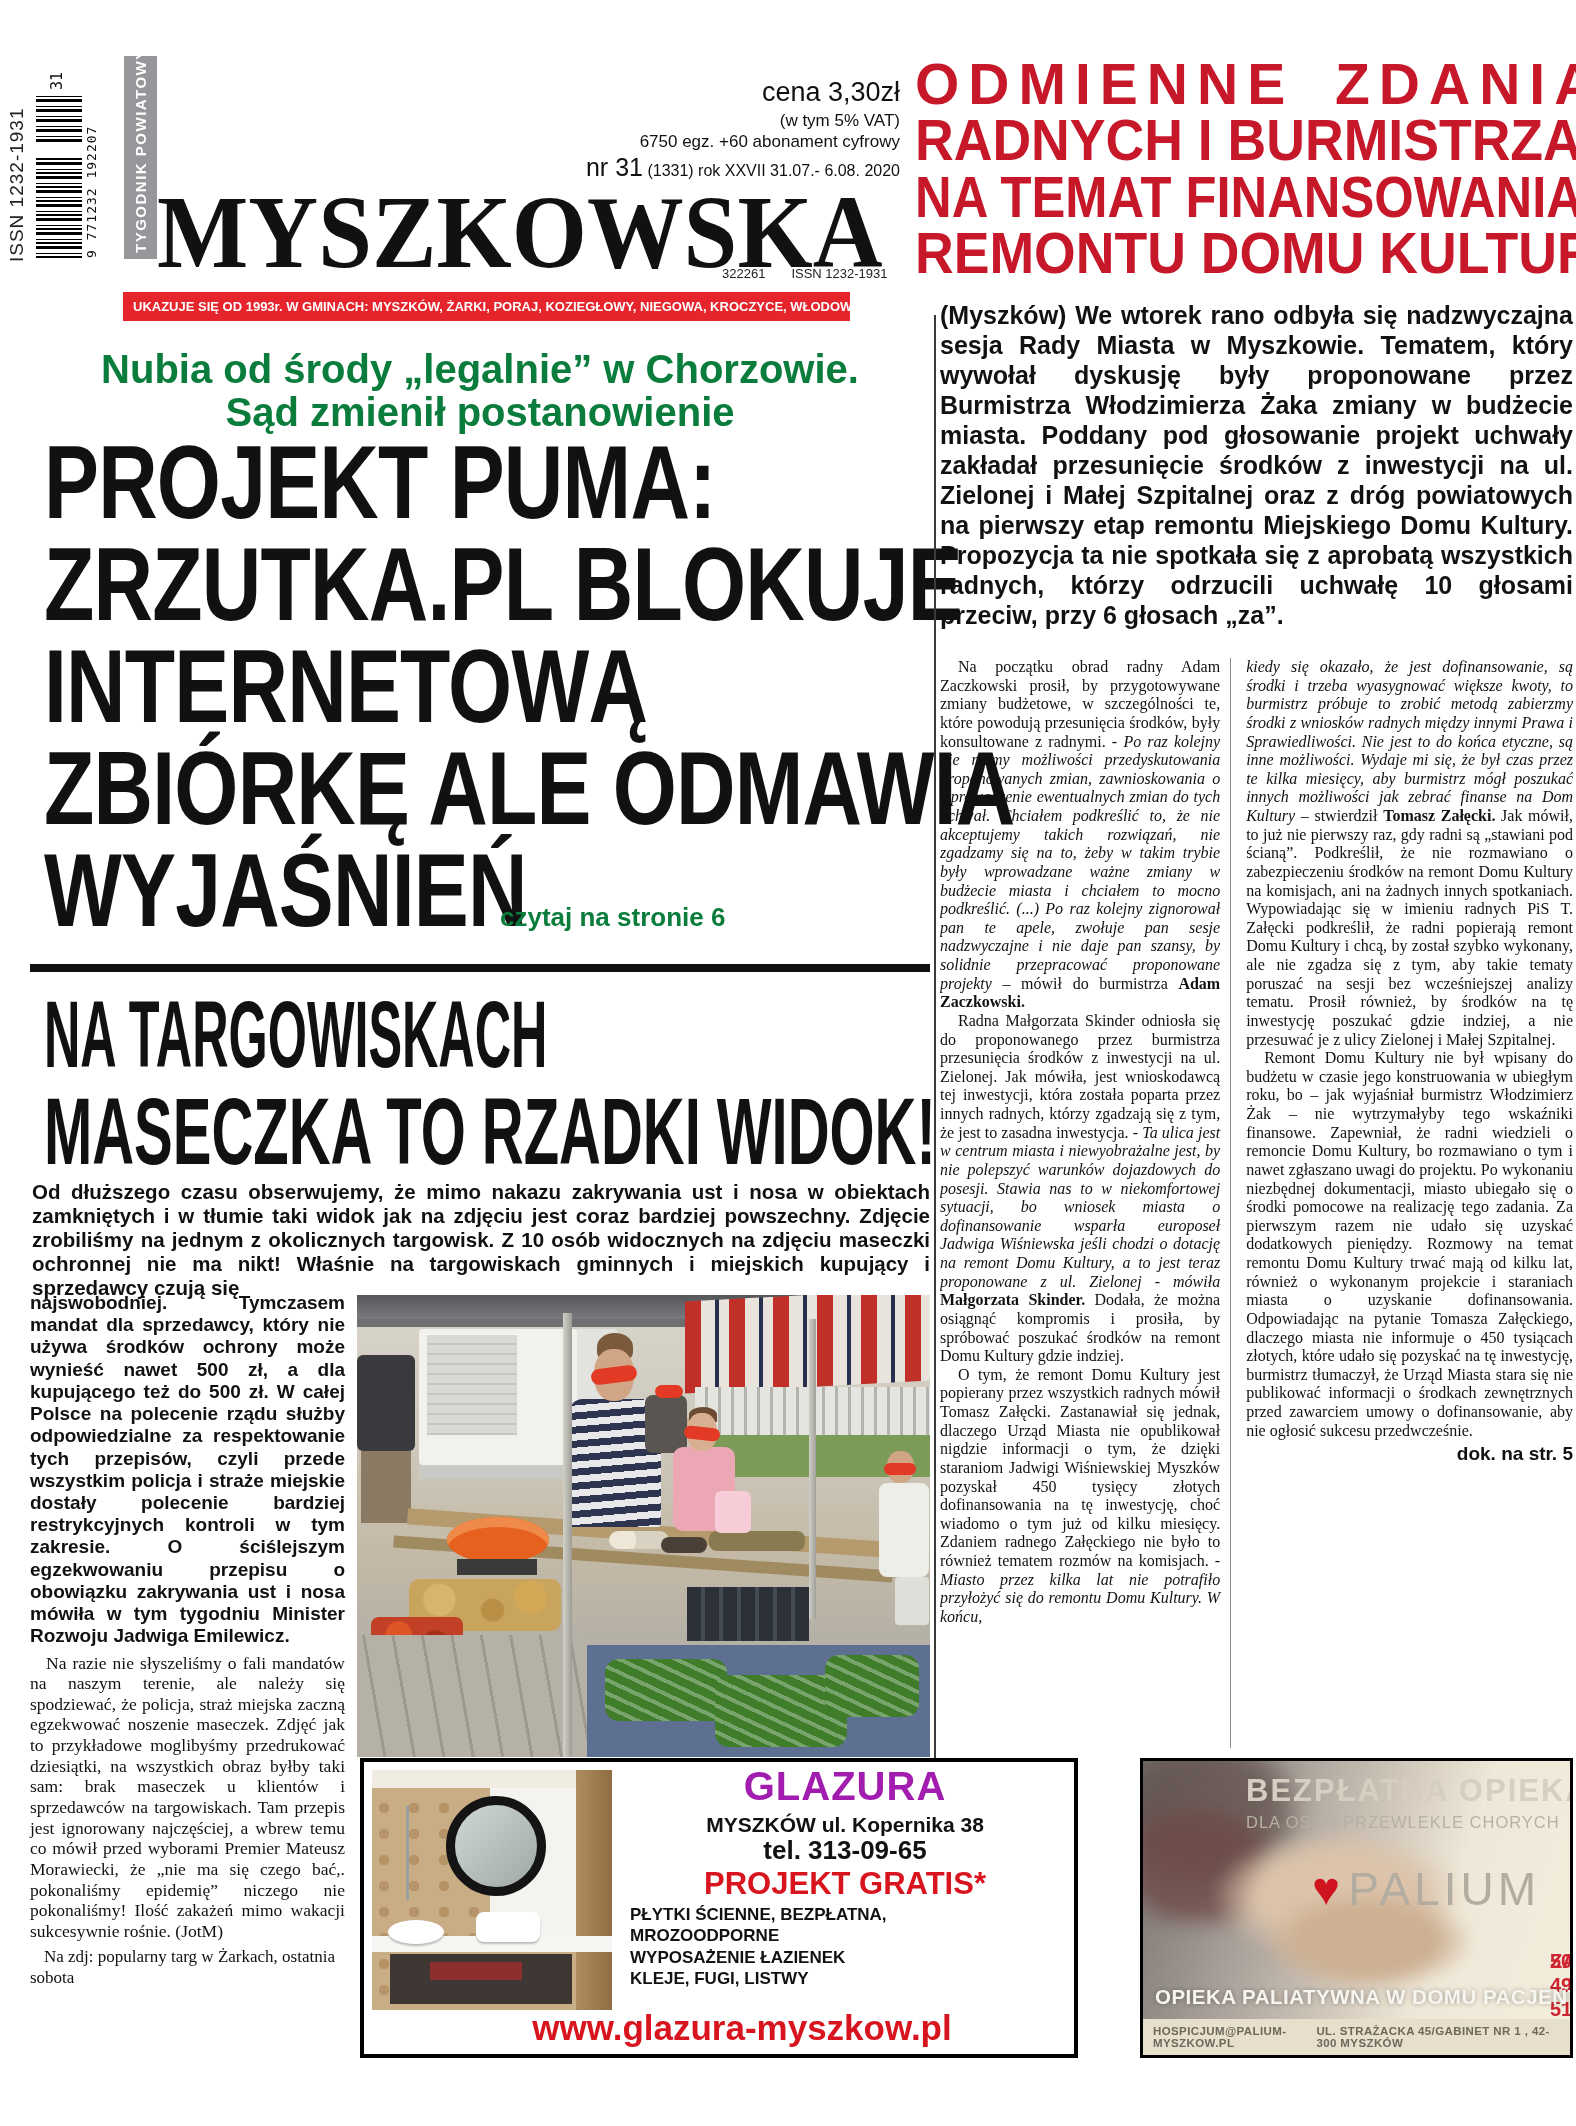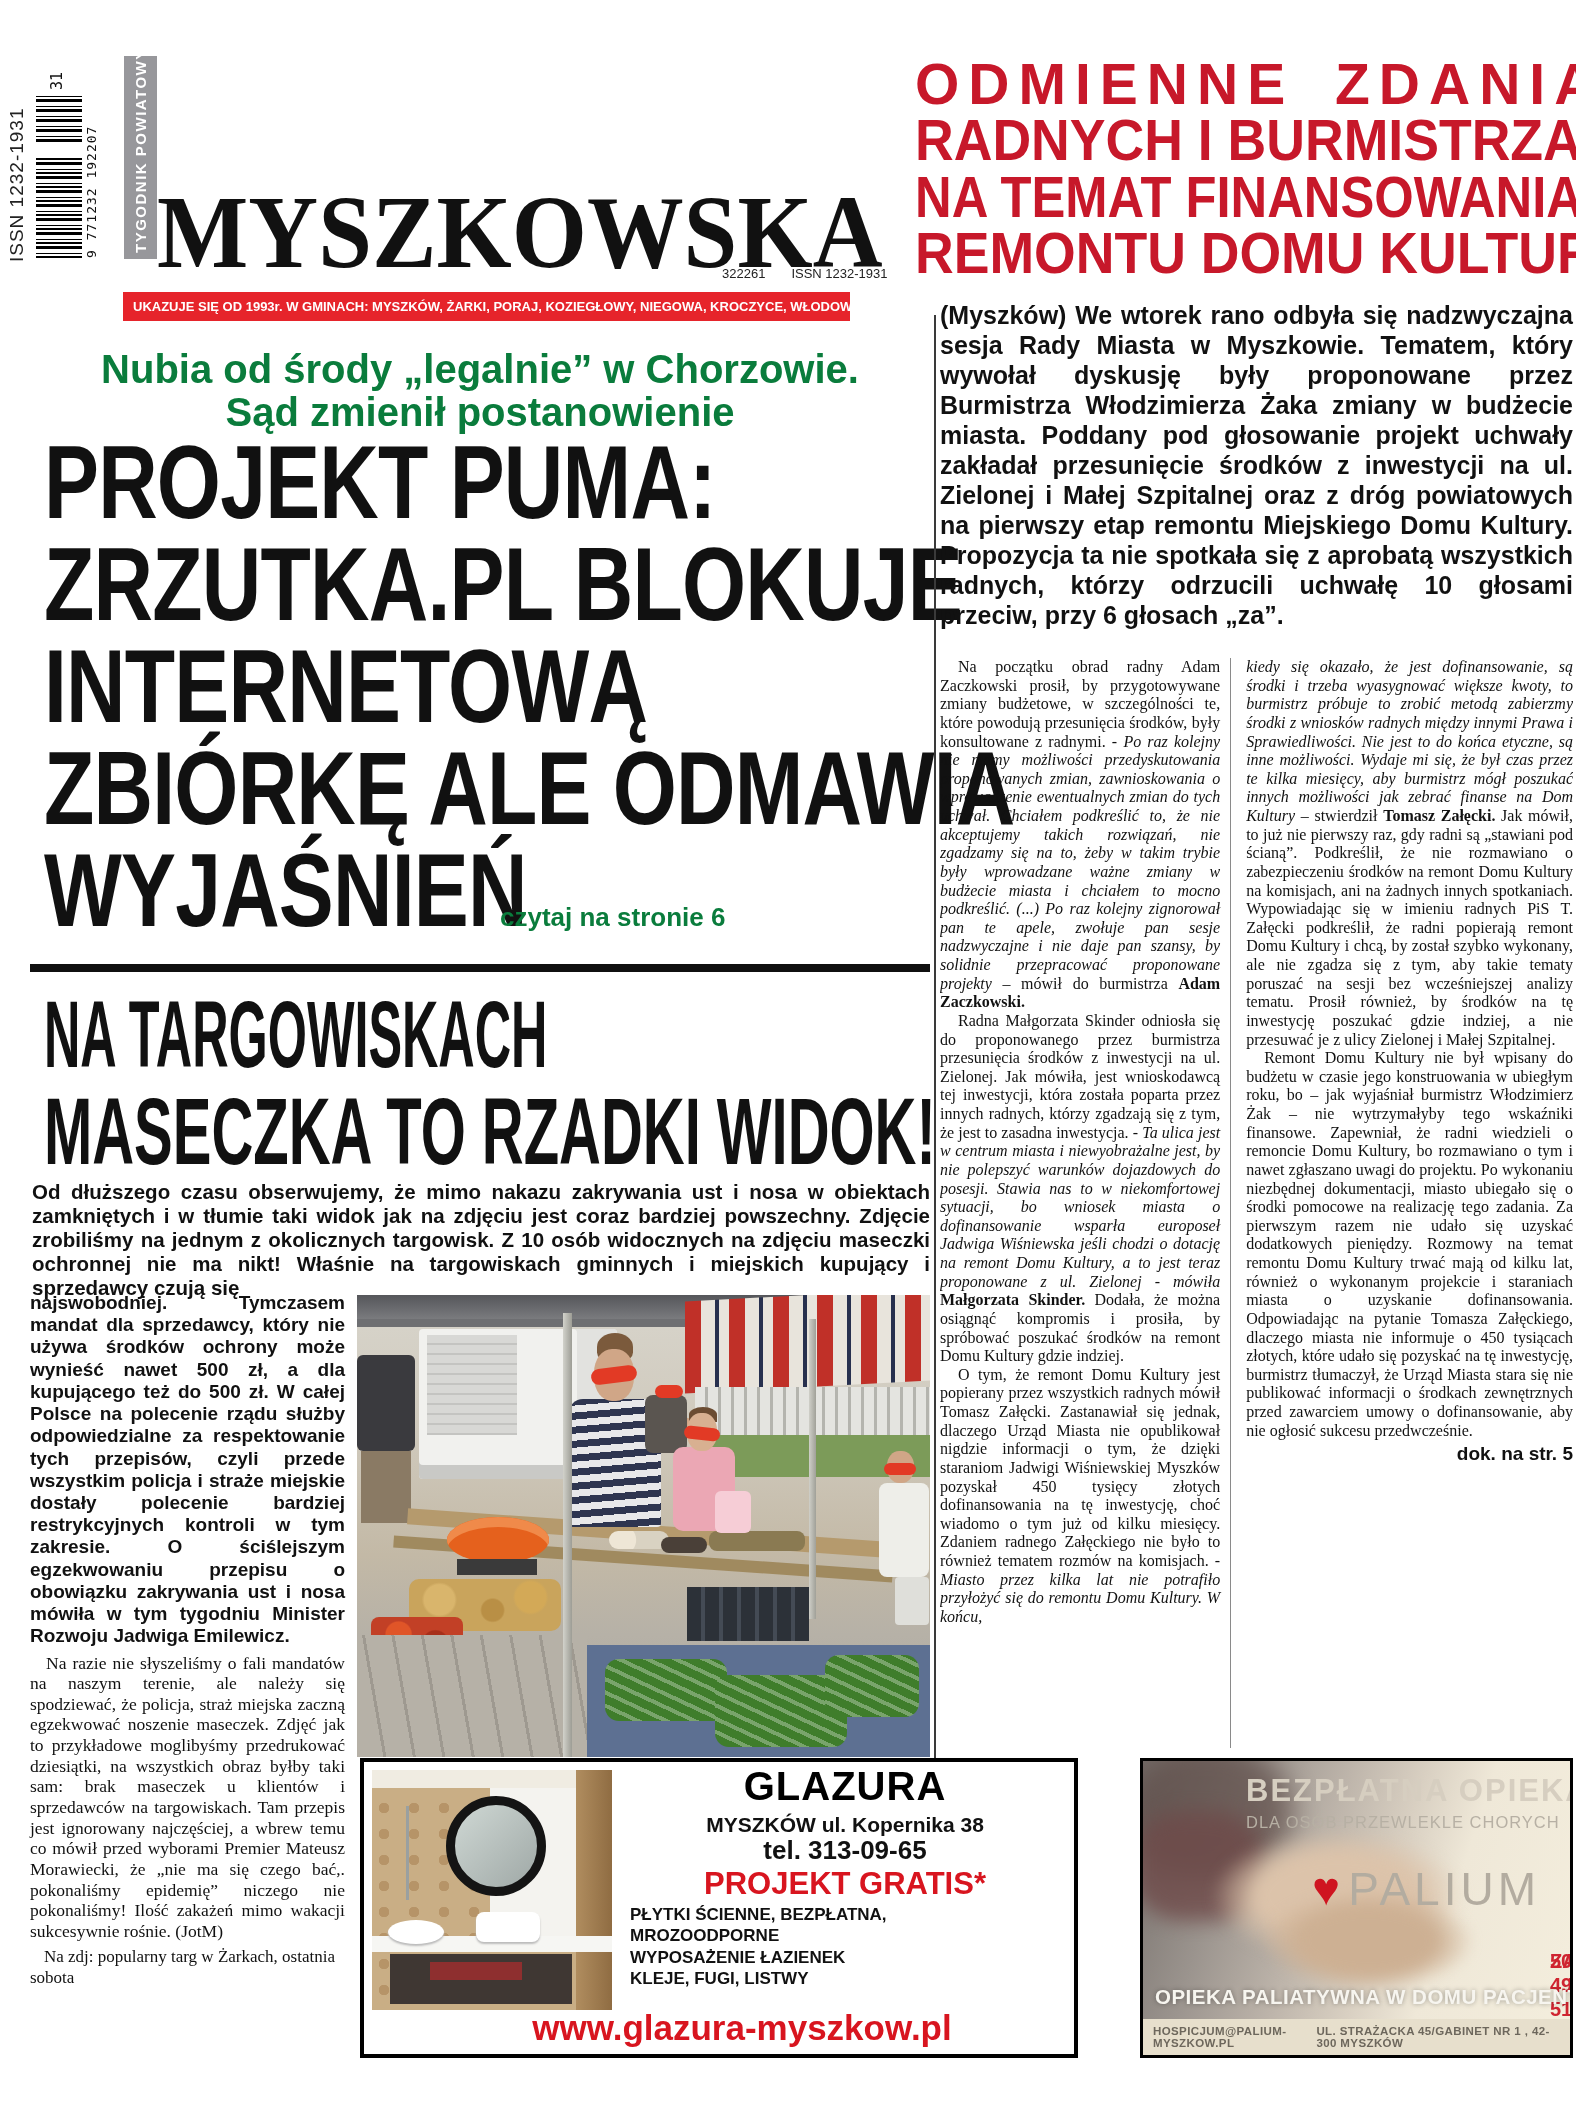--- a/index.html
+++ b/index.html
@@ -154,21 +154,21 @@
   .gl-wood{left:204px;top:0;width:36px;height:240px;background:linear-gradient(90deg,#b08d5f,#8f6c42);}
   .gl-mirror{left:74px;top:26px;width:82px;height:82px;border:9px solid #141414;border-radius:50%;
       background:linear-gradient(135deg,#cfd8d4,#9fa8a6);}
   .gl-shower{left:34px;top:36px;width:3px;height:94px;background:#9aa0a0;}
   .gl-counter{left:0;top:166px;width:240px;height:16px;background:#f6f6f3;}
   .gl-basin1{left:16px;top:150px;width:56px;height:24px;background:#fff;border-radius:50%;box-shadow:0 2px 2px #bbb;}
   .gl-basin2{left:104px;top:142px;width:64px;height:30px;background:#fff;border-radius:8px;box-shadow:0 2px 2px #bbb;}
   .gl-cabinet{left:18px;top:184px;width:182px;height:50px;background:#3f3733;}
   .gl-drawer{left:58px;top:192px;width:92px;height:18px;background:#8e2f2f;}
   .gl-text{position:absolute;left:252px;top:2px;width:458px;text-align:center;line-height:1.12;}
-  .gl-red1{color:#000000;font-weight:bold;font-size:40px;letter-spacing:1px;}
+  .gl-red1{color:#a21caf;font-weight:bold;font-size:40px;letter-spacing:1px;}
   .gl-addr{font-weight:bold;font-size:21px;margin-top:4px;}
   .gl-tel{font-weight:bold;font-size:26px;}
   .gl-promo{color:#d8151f;font-weight:bold;font-size:31px;margin-top:2px;}
   .gl-items{text-align:left;padding-left:14px;font-weight:bold;font-size:17px;line-height:1.25;margin-top:2px;}
   .gl-url{position:absolute;left:0;bottom:6px;width:100%;text-align:center;color:#d8151f;
       font-weight:bold;font-size:35px;padding-left:23px;}
 
   
   .palium{left:1140px;top:1758px;width:433px;height:300px;border:3px solid #000;box-sizing:border-box;overflow:hidden;
       background:linear-gradient(108deg,#76706c 0%,#9b948e 22%,#bdb4aa 40%,#d9d0c2 55%,#efe8d8 68%,#f4eedd 100%);}
@@ -209,20 +209,26 @@
   <div class="abs weekly">
     <span>TYGODNIK POWIATOWY</span>
   </div>
 
   <div class="abs t2">MYSZKOWSKA</div>
 
   <div class="abs index-line">
     <span>322261</span><span>ISSN 1232-1931</span>
   </div>
 
+  <div class="abs price-block">
+    <div class="price-cena">cena 3,30zł</div>
+    <div class="price-small">(w tym 5% VAT)</div>
+    <div class="price-small">6750 egz.  +60 abonament cyfrowy</div>
+    <div><span class="price-nr">nr 31</span><span class="price-rest"> (1331) rok XXVII  31.07.- 6.08. 2020</span></div>
+  </div>
 
   <div class="abs red-strip">UKAZUJE SIĘ OD 1993r. W GMINACH: MYSZKÓW, ŻARKI, PORAJ, KOZIEGŁOWY, NIEGOWA, KROCZYCE, WŁODOWICE, LELÓW, JANÓW</div>
 
   <div class="abs green-head">
     <div>Nubia od środy „legalnie” w Chorzowie.</div>
     <div>Sąd zmienił postanowienie</div>
   </div>
 
   <div class="abs big-head">
     <div>PROJEKT PUMA:</div>

